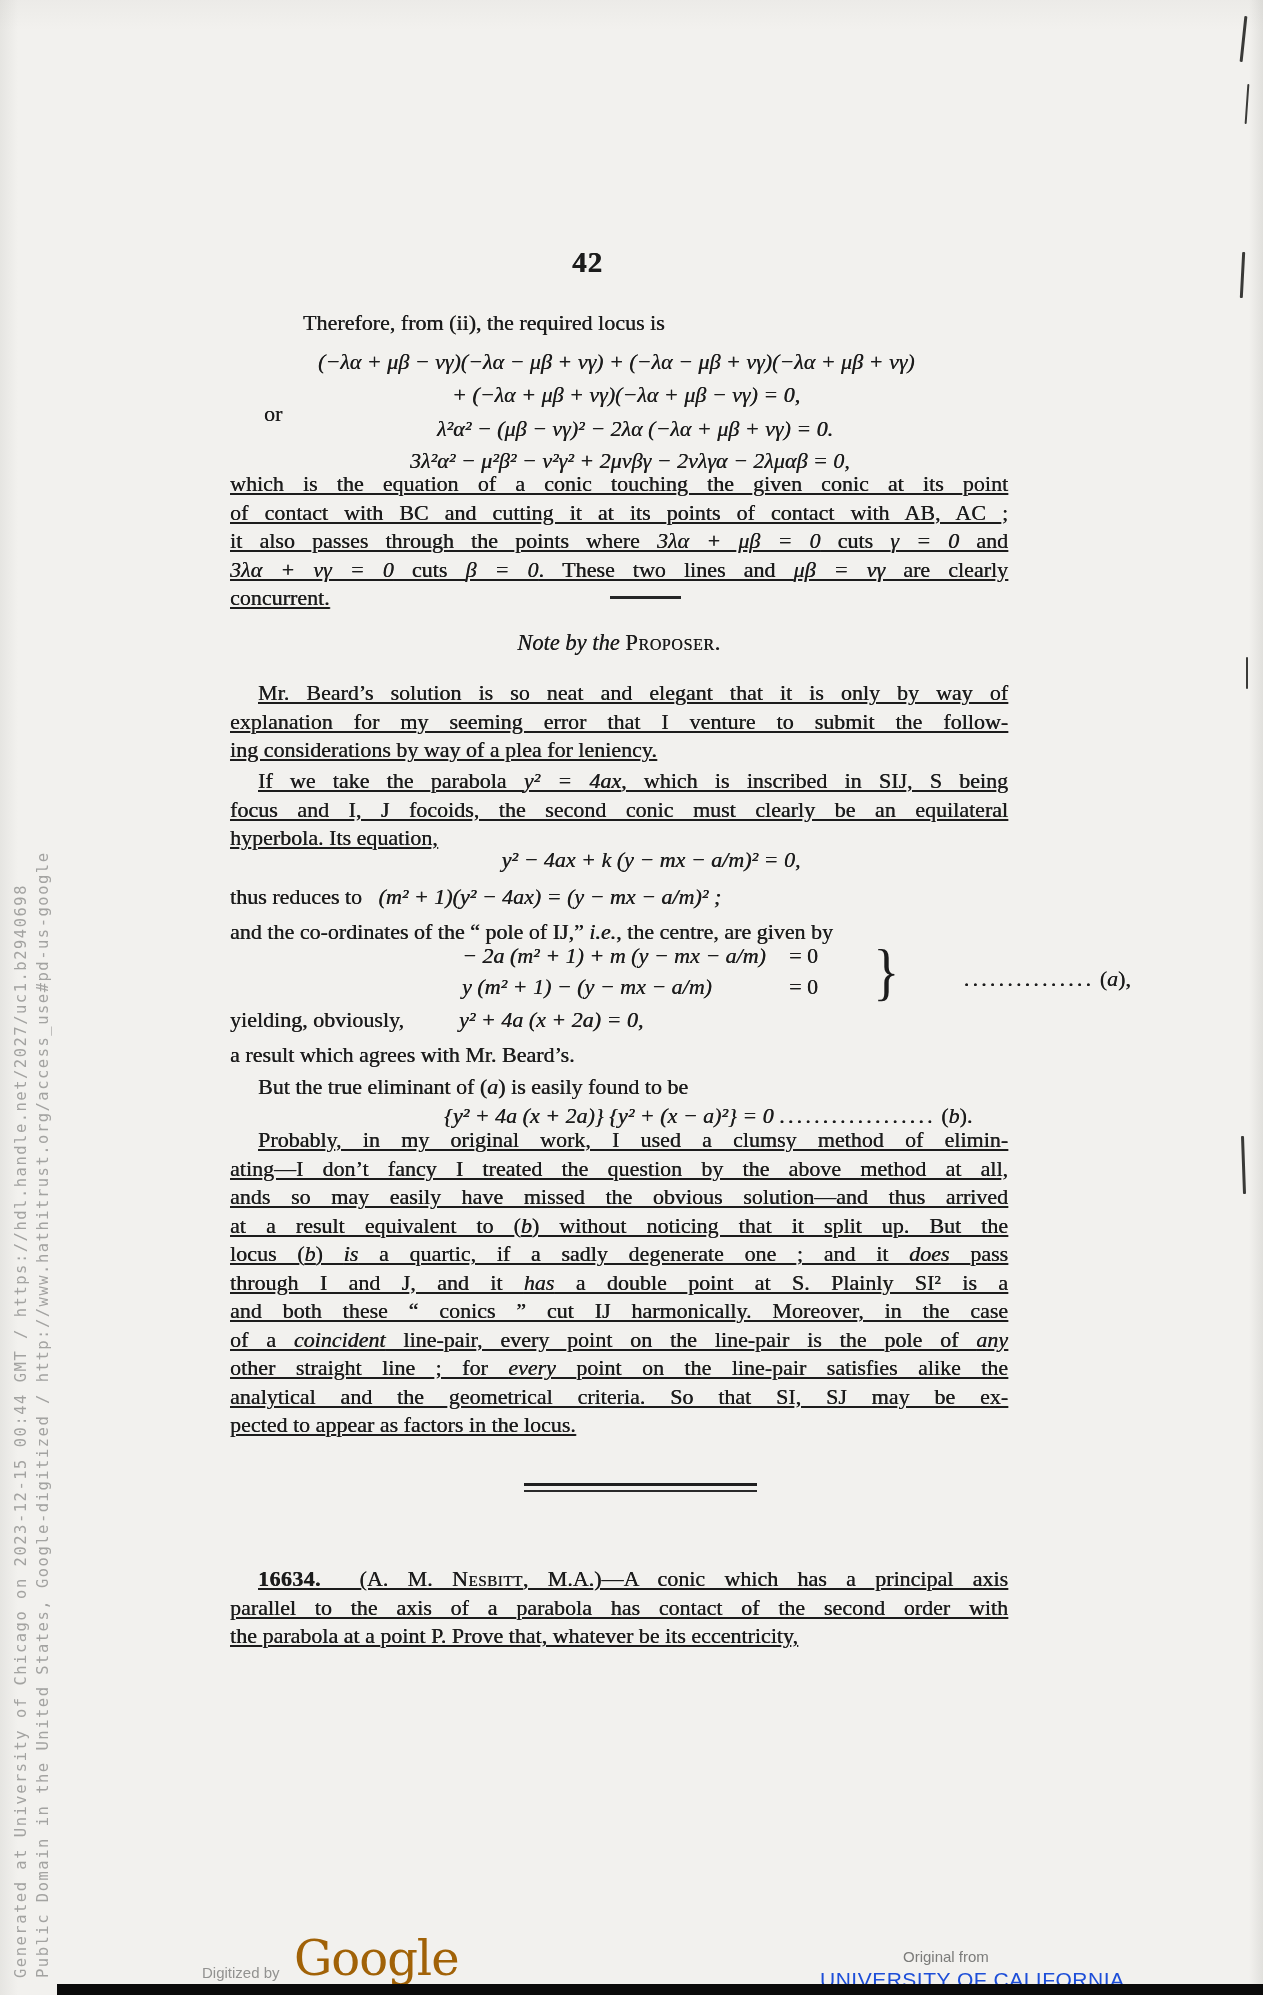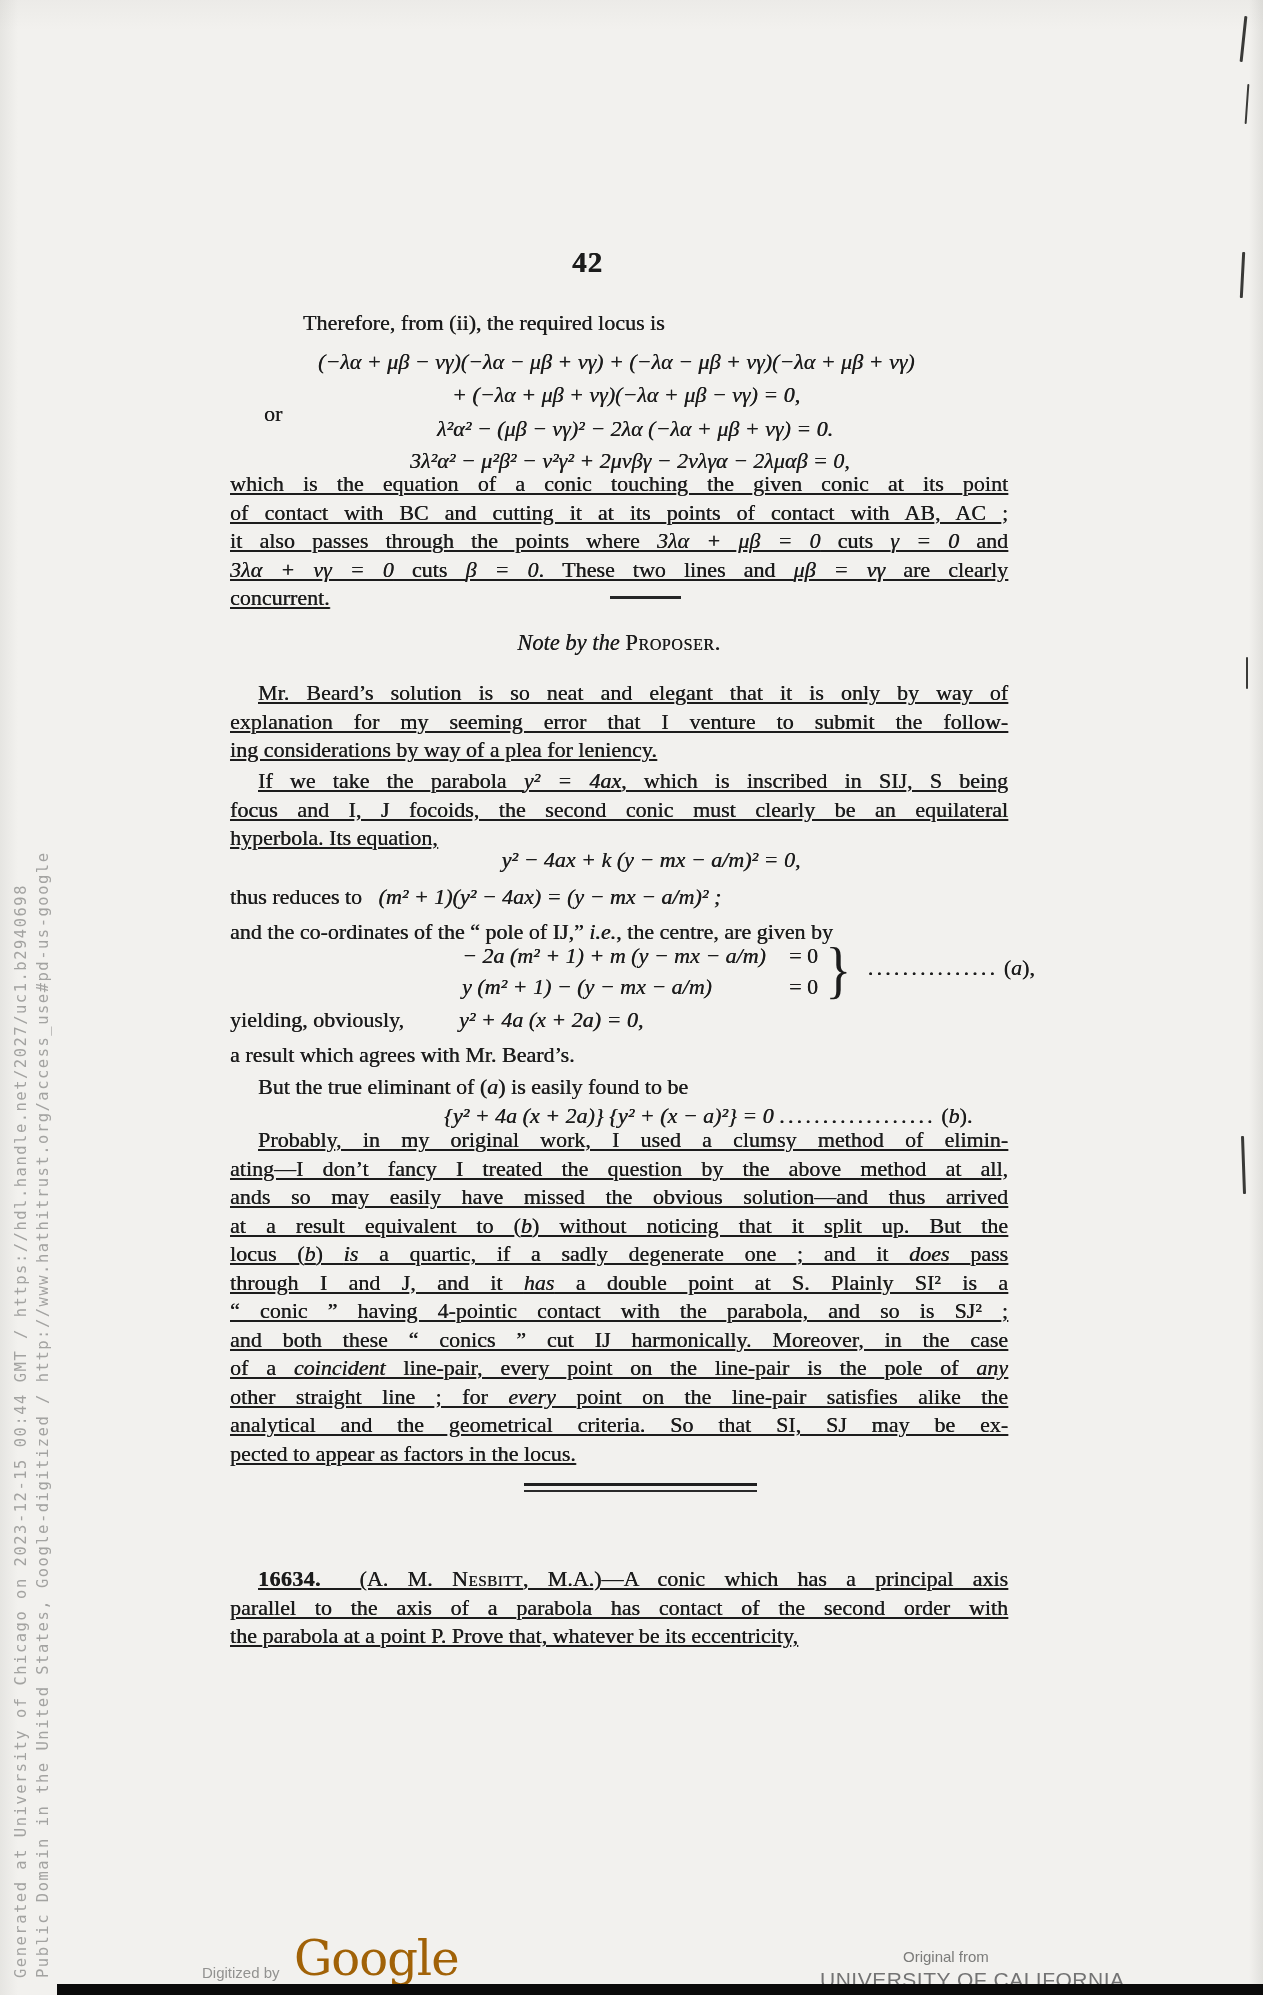--- a/index.html
+++ b/index.html
@@ -21,31 +21,31 @@
   .para.ind .tline:first-child{text-indent:28px;}
   .meq{font-style:italic;white-space:nowrap;font-size:22px;line-height:26px;text-shadow:0.3px 0 0 currentColor;}
   .s-i{font-style:italic;}
   .s-b{font-weight:bold;letter-spacing:0.4px;}
   .s-sc{font-variant:small-caps;letter-spacing:0.6px;}
   .s-dots{letter-spacing:3.2px;}
   .pageno{font-size:29px;font-weight:bold;letter-spacing:1px;text-shadow:0.4px 0 0 currentColor;}
   .rule1{height:3px;background:#262626;}
   .rule2{height:4px;border-top:3px solid #1f1f1f;border-bottom:2px solid #2a2a2a;width:233px;}
   .heading{width:778px;text-align:center;font-size:22.5px;text-shadow:0.3px 0 0 currentColor;}
-  .sysA{display:flex;}
+  .sysA{display:flex;align-items:center;gap:48px;}
   .sysA-rows{width:356px;}
   .sysA-row{display:flex;justify-content:space-between;line-height:30.5px;font-size:22px;text-shadow:0.3px 0 0 currentColor;}
   .sysA-brace{font-size:64px;line-height:58px;transform:scaleX(0.85);margin-left:5px;font-weight:400;}
   .sysA-tail{margin-left:14px;margin-top:14px;font-size:22px;text-shadow:0.3px 0 0 currentColor;white-space:nowrap;}
   .sidebar{transform-origin:0 0;transform:rotate(-90deg);}
   .sb-line{font-family:"DejaVu Sans Mono","Liberation Mono",monospace;font-size:15.5px;line-height:22px;
     color:#a3a3a1;letter-spacing:1.5px;white-space:nowrap;}
   .foot-small{font-family:"Liberation Sans","DejaVu Sans",sans-serif;font-size:15px;color:#929290;}
   .google-logo{font-family:"DejaVu Serif","Liberation Serif",serif;font-size:48px;color:#a16207;letter-spacing:-1px;line-height:48px;}
-  .univ{font-family:"Liberation Sans","DejaVu Sans",sans-serif;font-size:21px;color:#737373;letter-spacing:0.5px;}
+  .univ{font-family:"Liberation Sans","DejaVu Sans",sans-serif;font-size:21px;color:#1d4ed8;letter-spacing:0.5px;}
   .origfrom{font-family:"Liberation Sans","DejaVu Sans",sans-serif;font-size:15px;color:#7b7b79;}
   .botbar{background:#0b0b0b;}
   .edge-mark{position:absolute;background:#3a3a38;border-radius:1px;}
 </style>
 </head>
 <body>
 
 <div class="page">
 
   <div class="sidebar abs" style="left:10px;top:1978px;">
@@ -112,21 +112,20 @@
 
   <div class="abs bodytext" style="left:444px;top:1102px;white-space:nowrap;"><span class="s-i">{y² + 4a (x + 2a)} {y² + (x − a)²} = 0 </span><span class="s-dots">..................</span><span> (</span><span class="s-i">b</span><span>).</span></div>
 
   <div class="abs para ind bodytext" style="left:230px;top:1126px;">
       <div class="tline">Probably, in my original work, I used a clumsy method of elimin-</div>
       <div class="tline">ating—I don’t fancy I treated the question by the above method at all,</div>
       <div class="tline">ands so may easily have missed the obvious solution—and thus arrived</div>
       <div class="tline"><span>at a result equivalent to (</span><span class="s-i">b</span><span>) without noticing that it split up.  But the</span></div>
       <div class="tline"><span>locus (</span><span class="s-i">b</span><span>) </span><span class="s-i">is</span><span> a quartic, if a sadly degenerate one ; and it </span><span class="s-i">does</span><span> pass</span></div>
       <div class="tline"><span>through I and J, and it </span><span class="s-i">has</span><span> a double point at S.  Plainly SI² is a</span></div>
-      <div class="tline">“ conic ” having 4-pointic contact with the parabola, and so is SJ² ;</div>
       <div class="tline">and both these “ conics ” cut IJ harmonically.  Moreover, in the case</div>
       <div class="tline"><span>of a </span><span class="s-i">coincident</span><span> line-pair, every point on the line-pair is the pole of </span><span class="s-i">any</span></div>
       <div class="tline"><span>other straight line ; for </span><span class="s-i">every</span><span> point on the line-pair satisfies alike the</span></div>
       <div class="tline">analytical and the geometrical criteria.  So that SI, SJ may be ex-</div>
       <div class="tline">pected to appear as factors in the locus.</div>
     </div>
 
   <div class="abs rule2" style="left:524px;top:1483px;"></div>
 
   <div class="abs para ind bodytext" style="left:230px;top:1565px;">

